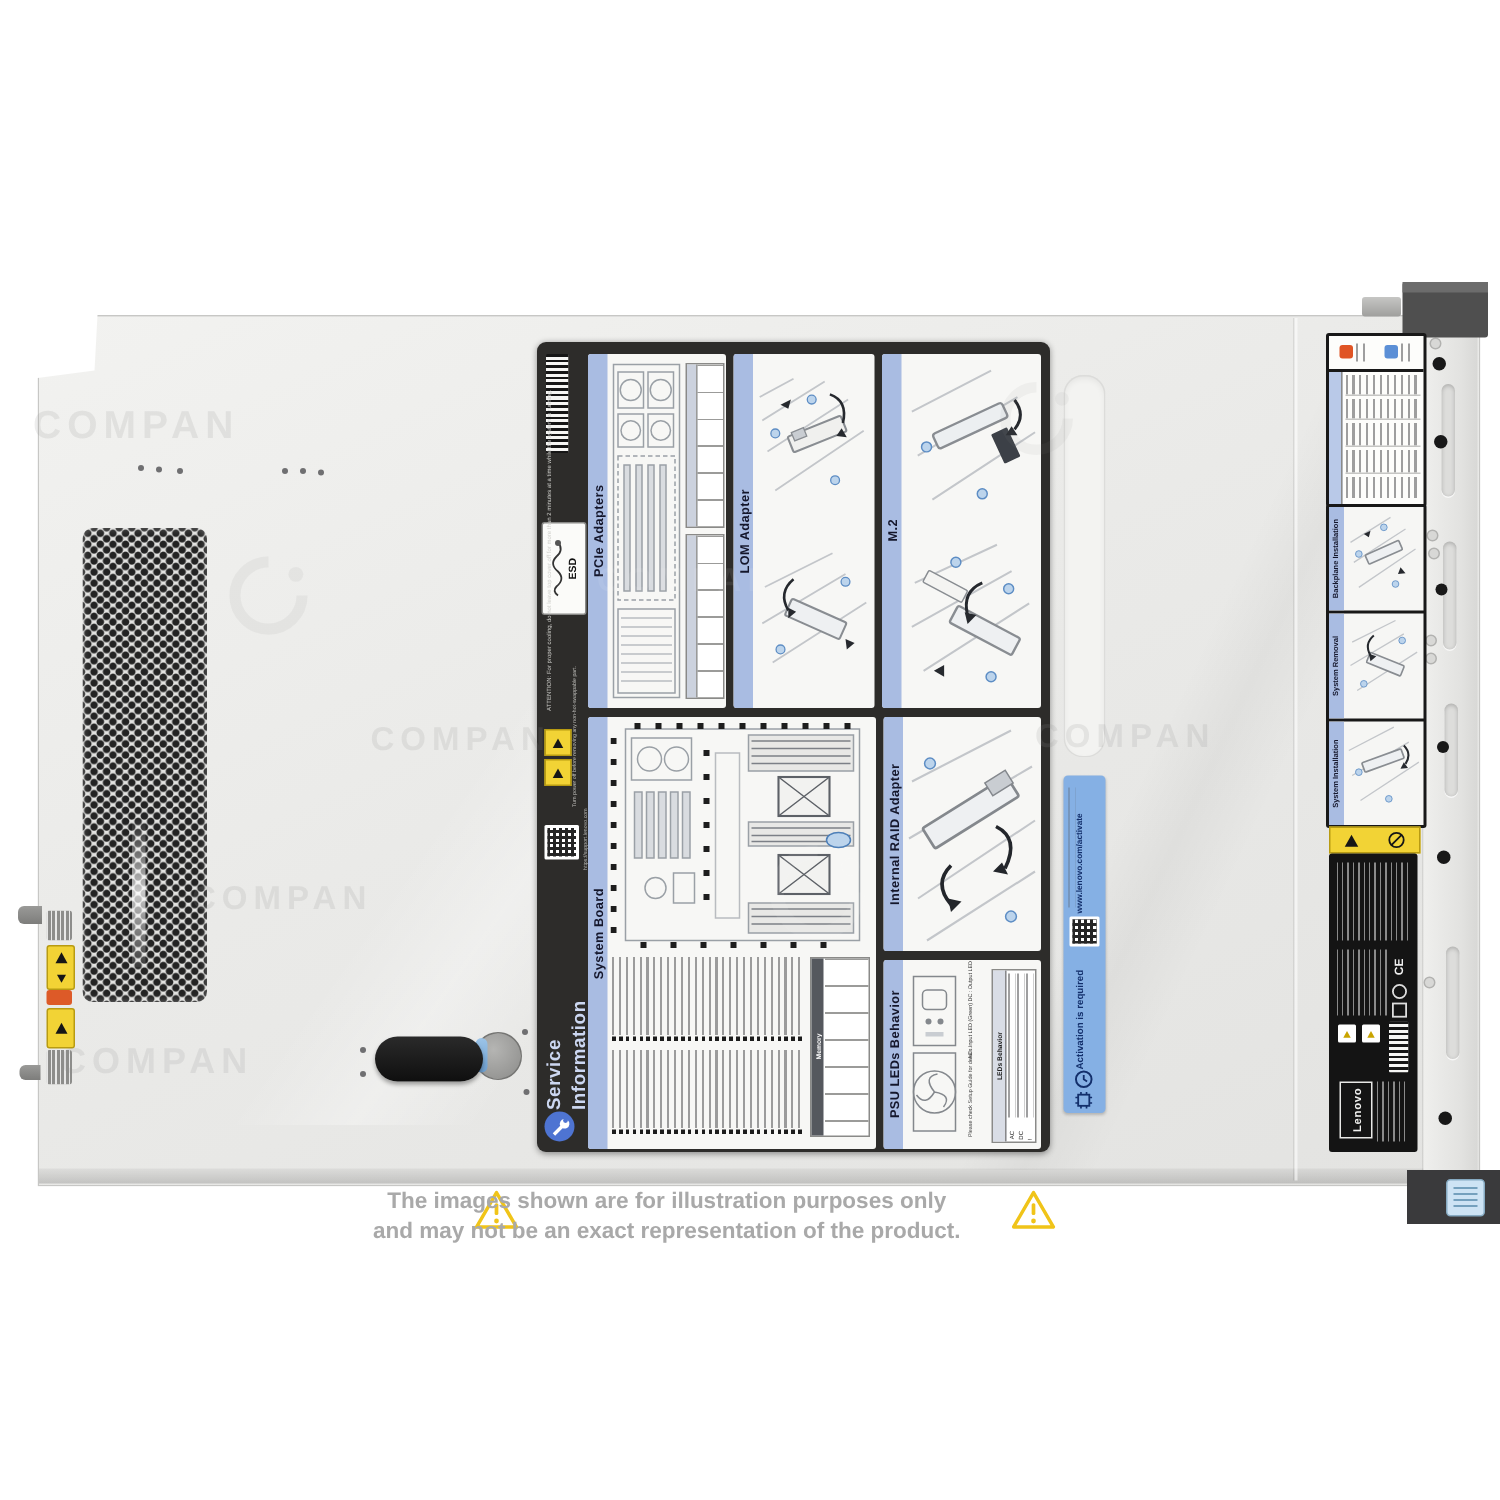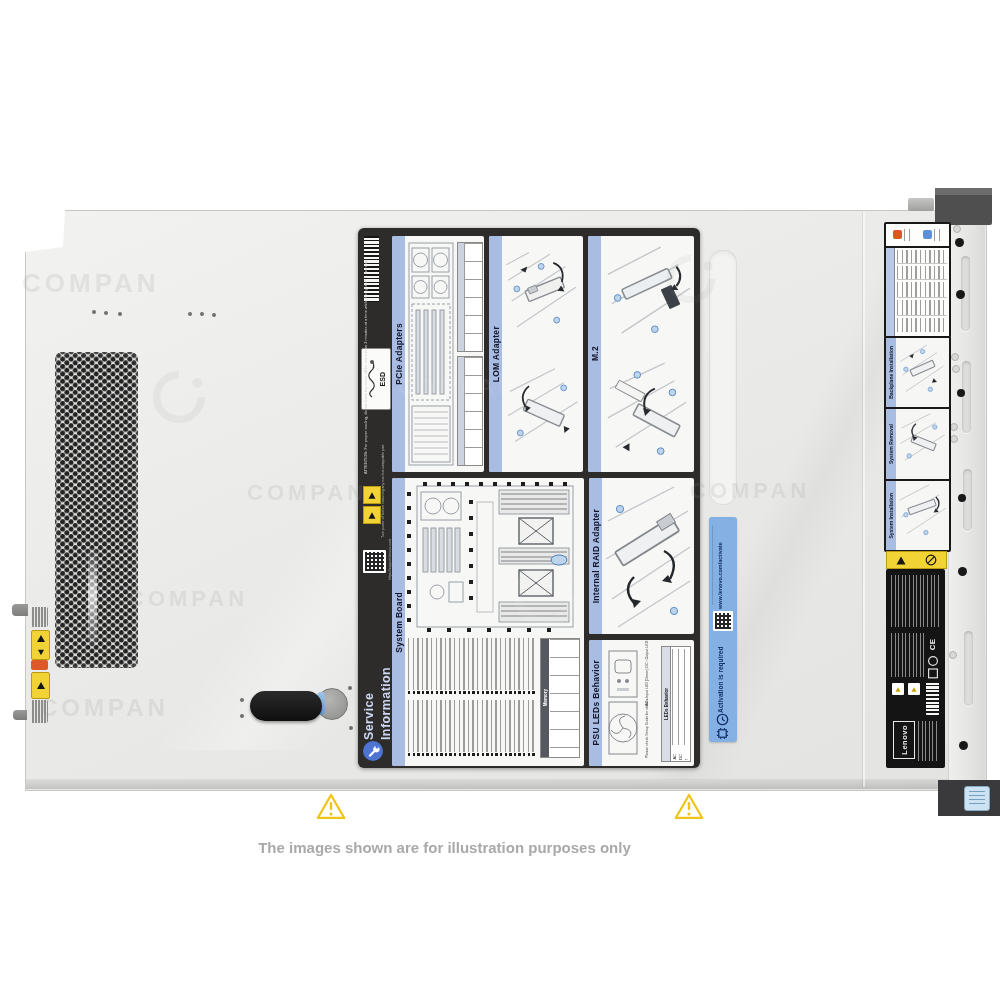--- a/index.html
+++ b/index.html
@@ -597,17 +597,18 @@
   <svg class="abs" style="left:316px;top:793px;" width="30" height="27" viewBox="0 0 34 30">
       <path d="M17 2 L32 28 L2 28 Z" fill="#fff" stroke="#f0c419" stroke-width="2.6" stroke-linejoin="round"></path>
       <rect x="15.6" y="10" width="2.8" height="9" rx="1.2" fill="#f0c419"></rect>
       <circle cx="17" cy="23.5" r="1.8" fill="#f0c419"></circle>
     </svg>
   <svg class="abs" style="left:674px;top:793px;" width="30" height="27" viewBox="0 0 34 30">
       <path d="M17 2 L32 28 L2 28 Z" fill="#fff" stroke="#f0c419" stroke-width="2.6" stroke-linejoin="round"></path>
       <rect x="15.6" y="10" width="2.8" height="9" rx="1.2" fill="#f0c419"></rect>
       <circle cx="17" cy="23.5" r="1.8" fill="#f0c419"></circle>
     </svg>
-  <div class="abs disc" style="left:0;top:791px;width:889px;margin-top:47px;">
+  <div class="abs disc" style="left:0;top:791px;width:889px;">
     <div>The images shown are for illustration purposes only</div>
+    <div>and may not be an exact representation of the product.</div>
   </div>
 
 </div>
 
 </body></html>

